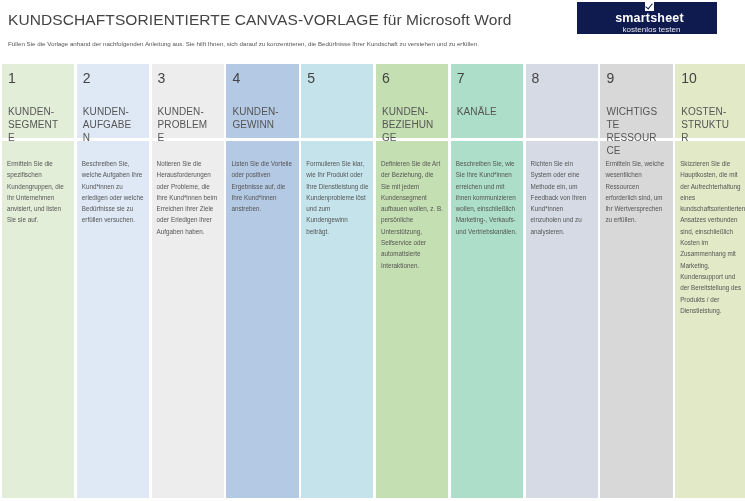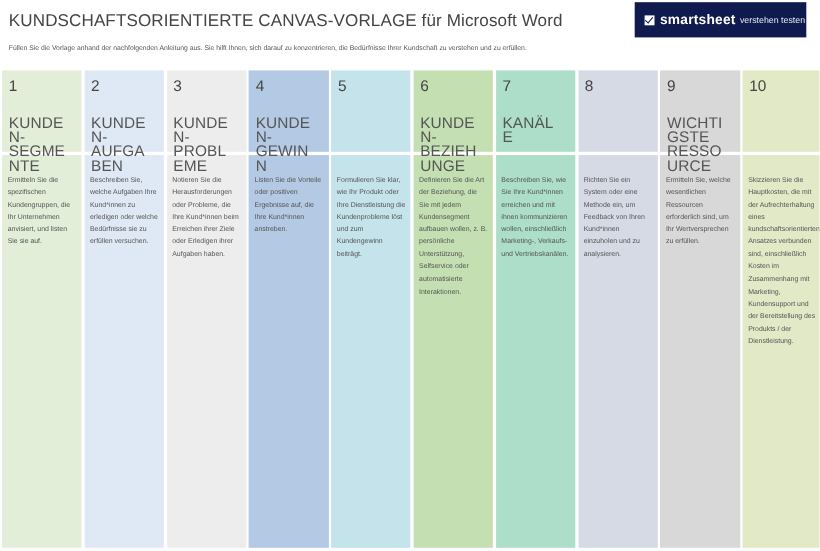--- a/index.html
+++ b/index.html
@@ -9,23 +9,23 @@
     .title {
       position: absolute; left: 8px; top: 11px;
       font-size: 15.5px; color: #444; letter-spacing: 0.1px; font-weight: normal;
       white-space: nowrap;
     }
     .subtitle {
       position: absolute; left: 8px; top: 40px;
       font-size: 6.2px; color: #555; white-space: nowrap;
     }
     .brand {
-      position: absolute; left: 577px; top: 2px; width: 156px; height: 32px;
+      position: absolute; left: 577px; top: 2px; width: 140px; height: 32px;
       background: #0f1a4e; display: flex; align-items: center; padding-left: 9px;
-      color: #fff; text-decoration: none;
+      color: #fff; text-decoration: none; flex-direction: column;
     }
     .brand-check {
       width: 9px; height: 9px; background: #fff; position: relative; margin-right: 5px; flex: 0 0 auto;
     }
     .brand-check::after {
       content: ""; position: absolute; left: 2px; top: 0px; width: 3px; height: 6px;
       border: solid #0f1a4e; border-width: 0 1.6px 1.6px 0; transform: rotate(40deg);
     }
     .brand-name { font-size: 12.5px; font-weight: bold; letter-spacing: 0.2px; margin-right: 4px; }
     .brand-cta { font-size: 8px; color: #e8eaf2; }
@@ -34,39 +34,39 @@
       position: absolute; left: 2px; top: 64px; width: 741px; height: 434px;
       display: grid; grid-template-columns: repeat(10, 72.3px); column-gap: 2.5px;
     }
     .col { display: flex; flex-direction: column; height: 100%; }
     .col-head {
       height: 74px; padding: 6px 5px 0 6px; position: relative;
     }
     .col-num { font-size: 14px; color: #444; line-height: 16px; }
     .col-label {
       position: absolute; left: 6px; top: 41px; right: 12px;
-      font-size: 14px; color: #555; line-height: 13px; letter-spacing: 0.1px;
+      font-size: 10px; color: #555; line-height: 13px; letter-spacing: 0.1px;
       word-break: break-all;
     }
     .col-gap { height: 3px; background: #fff; }
     .col-body {
       flex: 1; padding: 17px 4px 0 5px;
       font-size: 6.3px; line-height: 11.3px; color: #555;
     }
   </style>
 </head>
 <body>
 
 <h1 class="title">KUNDSCHAFTSORIENTIERTE CANVAS-VORLAGE für Microsoft Word</h1>
 <p class="subtitle">Füllen Sie die Vorlage anhand der nachfolgenden Anleitung aus. Sie hilft Ihnen, sich darauf zu konzentrieren, die Bedürfnisse Ihrer Kundschaft zu verstehen und zu erfüllen.</p>
 
 <a class="brand">
   <span class="brand-check"></span>
   <span class="brand-name">smartsheet</span>
-  <span class="brand-cta">verstehen testen</span>
+  <span class="brand-cta">kostenlos testen</span>
 </a>
 
 <div class="canvas" id="canvas">
     <div class="col">
       <div class="col-head" style="background: rgb(226, 238, 216);">
         <div class="col-num">1</div>
         <div class="col-label">KUNDEN-<br>SEGMENTE</div>
       </div>
       <div class="col-gap"></div>
       <div class="col-body" style="background: rgb(226, 238, 216);">
@@ -147,19 +147,20 @@
         <div class="col-label">WICHTIGSTE<br>RESSOURCE</div>
       </div>
       <div class="col-gap"></div>
       <div class="col-body" style="background: rgb(216, 216, 216);">
         <div>Ermitteln Sie, welche wesentlichen Ressourcen erforderlich sind, um Ihr Wertversprechen zu erfüllen.</div>
       </div>
     </div>
     <div class="col">
       <div class="col-head" style="background: rgb(225, 233, 198);">
         <div class="col-num">10</div>
+        <div class="col-label">KOSTEN-<br>STRUKTUR</div>
       </div>
       <div class="col-gap"></div>
       <div class="col-body" style="background: rgb(225, 233, 198);">
         <div>Skizzieren Sie die Hauptkosten, die mit der Aufrechterhaltung eines kundschaftsorientierten Ansatzes verbunden sind, einschließlich Kosten im Zusammenhang mit Marketing, Kundensupport und der Bereitstellung des Produkts / der Dienstleistung.</div>
       </div>
     </div>
   </div>
 
 </body></html>

